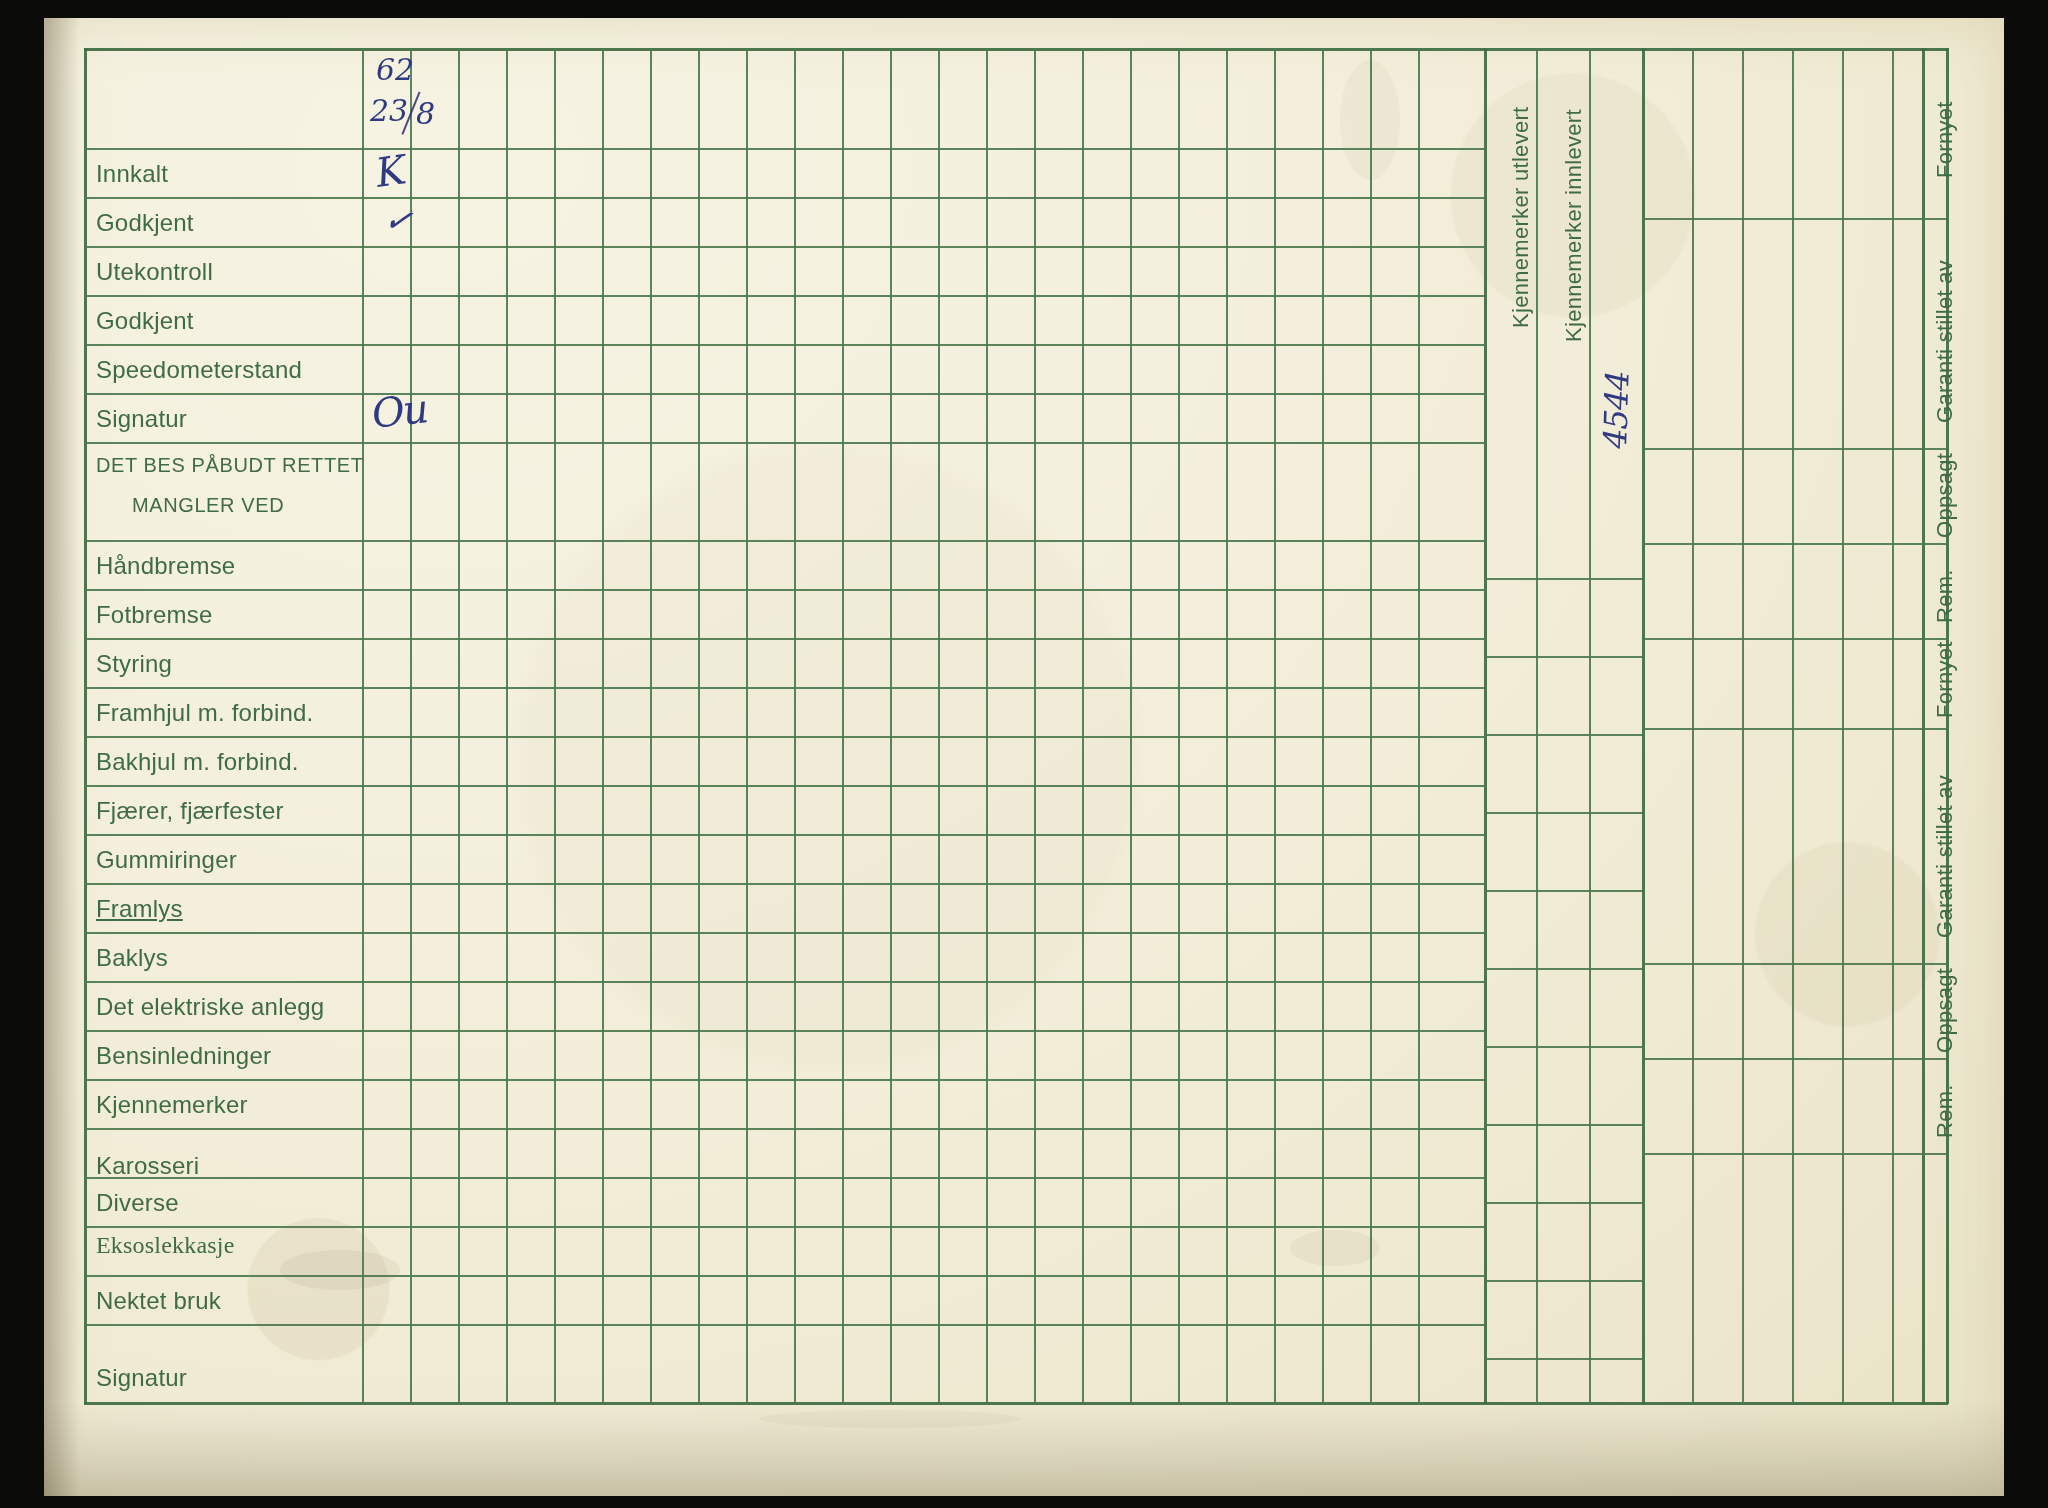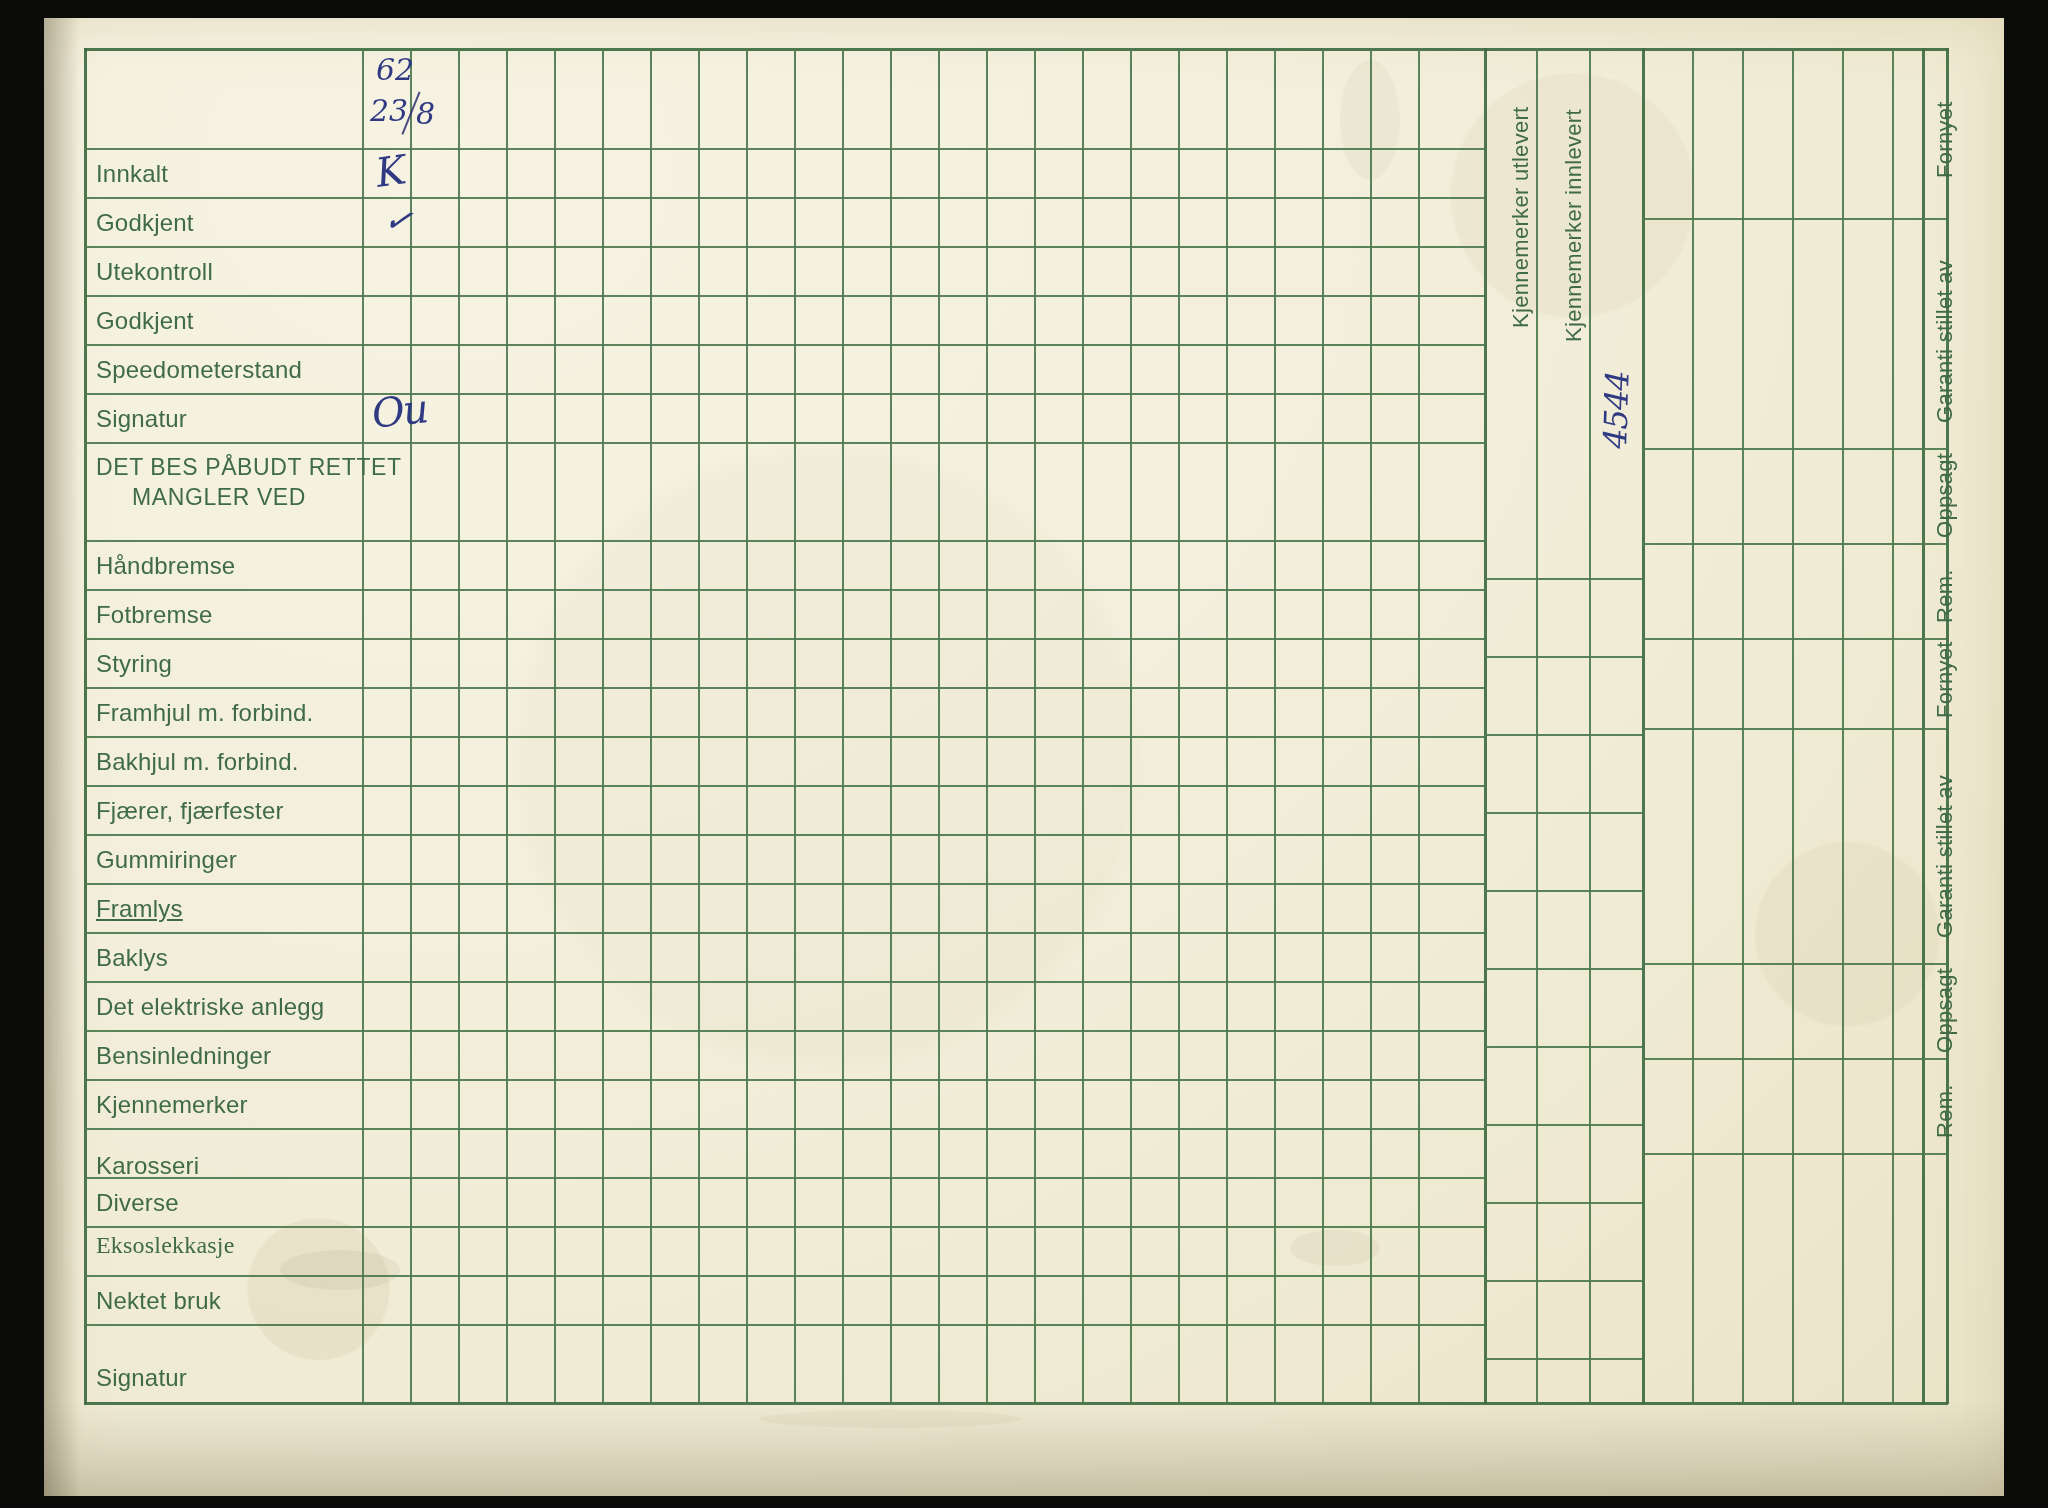--- a/index.html
+++ b/index.html
@@ -88,21 +88,21 @@
   
   .row-label {
     position: absolute;
     left: 12px;
     font-size: 24px;
     color: #3f6b45;
     letter-spacing: 0.2px;
     white-space: nowrap;
   }
   .row-label.caps {
-    font-size: 23px;
+    font-size: 20px;
     letter-spacing: 0.6px;
   }
   .row-label.indent { left: 48px; }
 
   
   .vlabel {
     position: absolute;
     transform-origin: left top;
     transform: rotate(-90deg);
     font-size: 22px;
@@ -259,21 +259,21 @@
     <div class="hline" style="left:1558px;top:1010px;width:304px;"></div>
     <div class="hline" style="left:1558px;top:1105px;width:304px;"></div>
 
     <div class="row-label" style="top:112px;">Innkalt</div>
     <div class="row-label" style="top:161px;">Godkjent</div>
     <div class="row-label" style="top:210px;">Utekontroll</div>
     <div class="row-label" style="top:259px;">Godkjent</div>
     <div class="row-label" style="top:308px;">Speedometerstand</div>
     <div class="row-label" style="top:357px;">Signatur</div>
     <div class="row-label caps" style="top:406px;">DET BES PÅBUDT RETTET</div>
-    <div class="row-label caps indent" style="top:436px;">MANGLER VED</div>
+    <div class="row-label caps indent" style="top:446px;">MANGLER VED</div>
     <div class="row-label" style="top:504px;">Håndbremse</div>
     <div class="row-label" style="top:553px;">Fotbremse</div>
     <div class="row-label" style="top:602px;">Styring</div>
     <div class="row-label" style="top:651px;">Framhjul m. forbind.</div>
     <div class="row-label" style="top:700px;">Bakhjul m. forbind.</div>
     <div class="row-label" style="top:749px;">Fjærer, fjærfester</div>
     <div class="row-label" style="top:798px;">Gummiringer</div>
     <div class="row-label" style="top:847px;text-decoration:underline;">Framlys</div>
     <div class="row-label" style="top:896px;">Baklys</div>
     <div class="row-label" style="top:945px;">Det elektriske anlegg</div>

